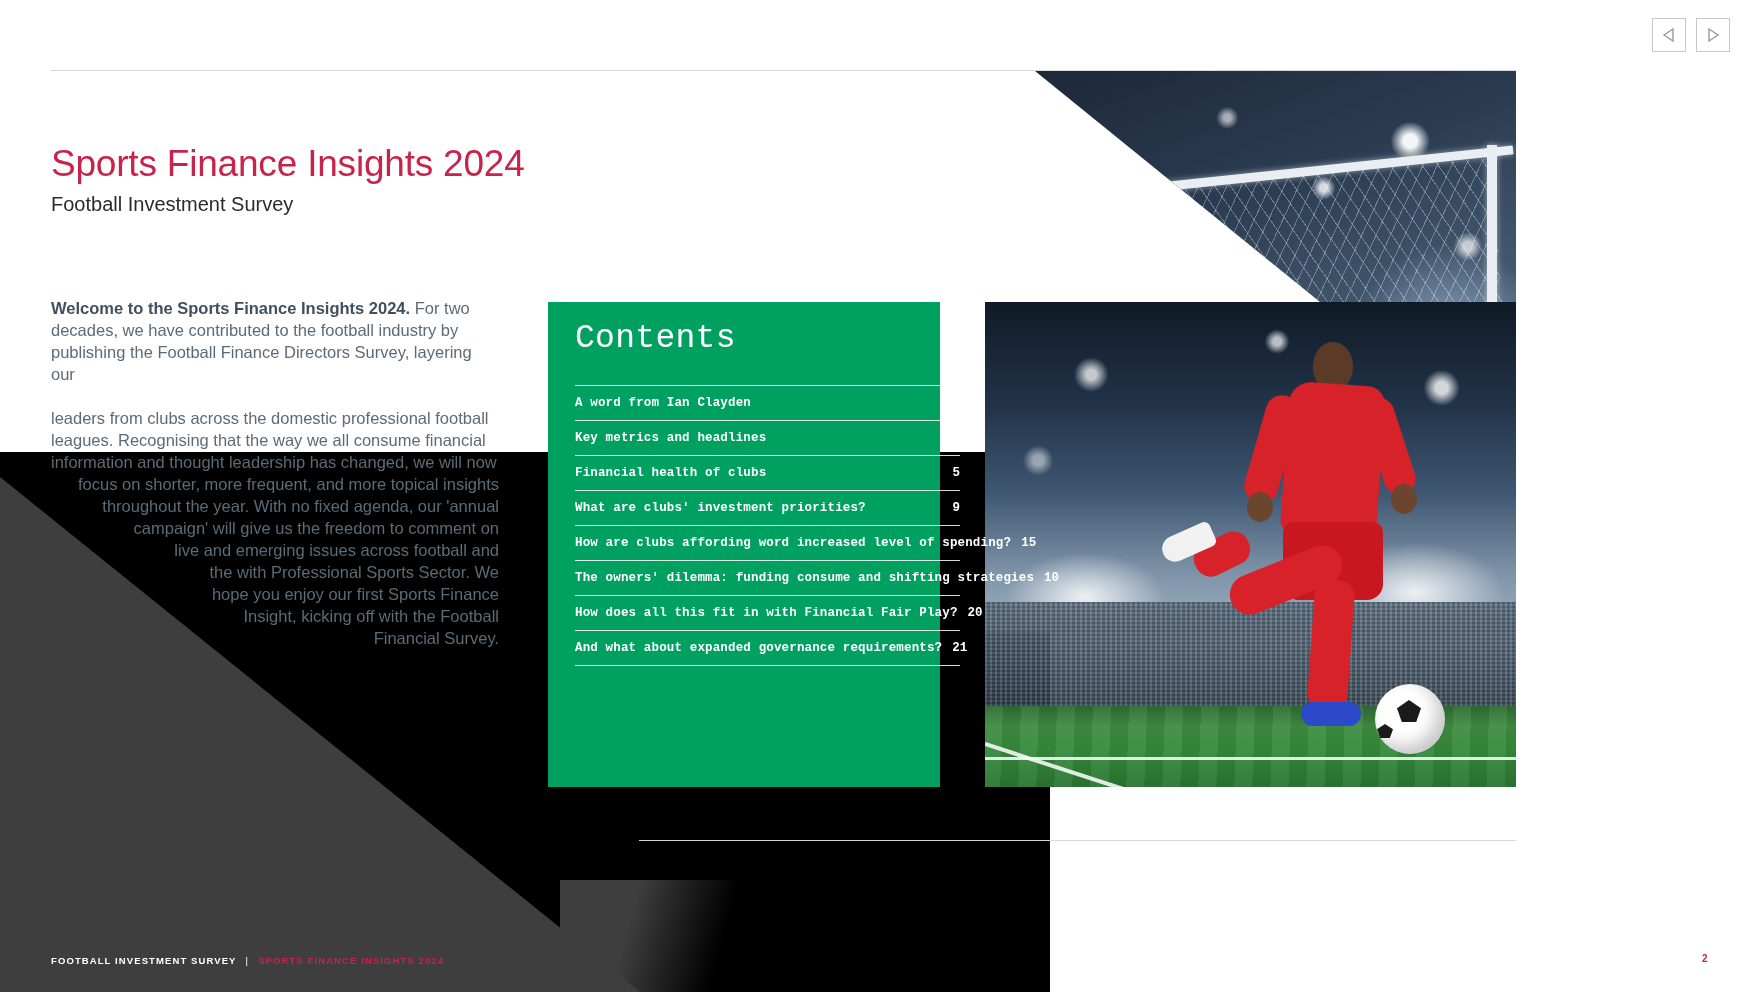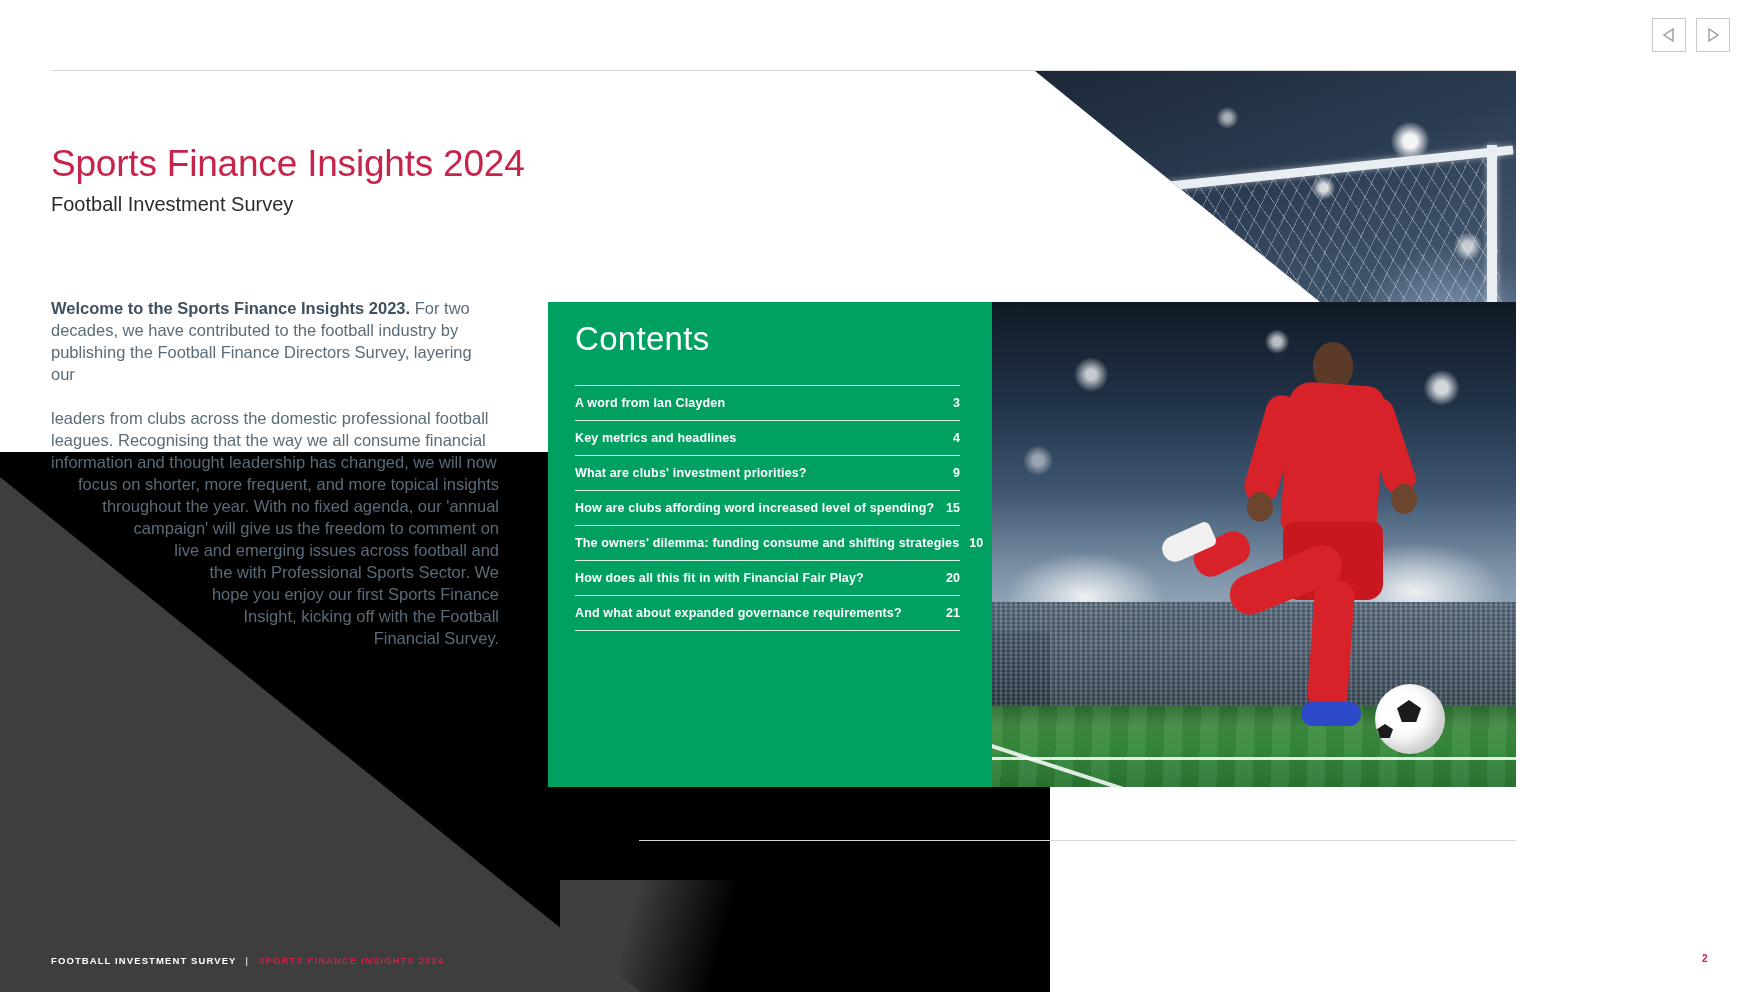--- a/index.html
+++ b/index.html
@@ -270,24 +270,25 @@
   }
   .intro b { color: #3f5060; font-weight: bold; }
   .intro-wrap { text-align: right; }
   .intro-top { text-align: left; }
 
   
   .contents-panel {
     position: absolute;
     left: 548px;
     top: 302px;
-    width: 444px;
+    width: 392px;
     height: 485px;
     background: #00a160;
     z-index: 10;
+    font-family: Liberation Mono, monospace;
   }
   .contents-title {
     position: absolute;
     left: 27px;
     top: 18px;
     font-size: 33px;
     color: #ffffff;
     font-weight: normal;
     letter-spacing: 0.3px;
   }
@@ -409,21 +410,21 @@
         <div class="pl pl-boot-back"></div>
         <div class="pl pl-ball"></div>
       </div>
     </div>
 
     <div class="doc-title">Sports Finance Insights 2024</div>
     <div class="doc-subtitle">Football Investment Survey</div>
 
     <div class="intro">
       <div class="intro-top">
-        <b>Welcome to the Sports Finance Insights 2023.</b>
+        <b>Welcome to the Sports Finance Insights 2024.</b>
         <span>For two</span><br>
         <span>decades, we have contributed to the football industry by</span><br>
         <span>publishing the Football Finance Directors Survey, layering our</span><br>
         <br>
         <span>leaders from clubs across the domestic professional football</span><br>
         <span>leagues. Recognising that the way we all consume financial</span><br>
         <span>information and thought leadership has changed, we will now</span>
       </div>
       <div class="intro-wrap">
         <span>focus on shorter, more frequent, and more topical insights</span><br>
@@ -444,20 +445,24 @@
         <div class="toc-row first">
           <span class="toc-label">A word from Ian Clayden</span>
           <span class="toc-page">3</span>
         </div>
 
         <div class="toc-row">
           <span class="toc-label">Key metrics and headlines</span>
           <span class="toc-page">4</span>
         </div>
 
+        <div class="toc-row">
+          <span class="toc-label">Financial health of clubs</span>
+          <span class="toc-page">5</span>
+        </div>
 
         <div class="toc-row">
           <span class="toc-label">What are clubs' investment priorities?</span>
           <span class="toc-page">9</span>
         </div>
 
         <div class="toc-row">
           <span class="toc-label">How are clubs affording word increased level of spending?</span>
           <span class="toc-page">15</span>
         </div>

